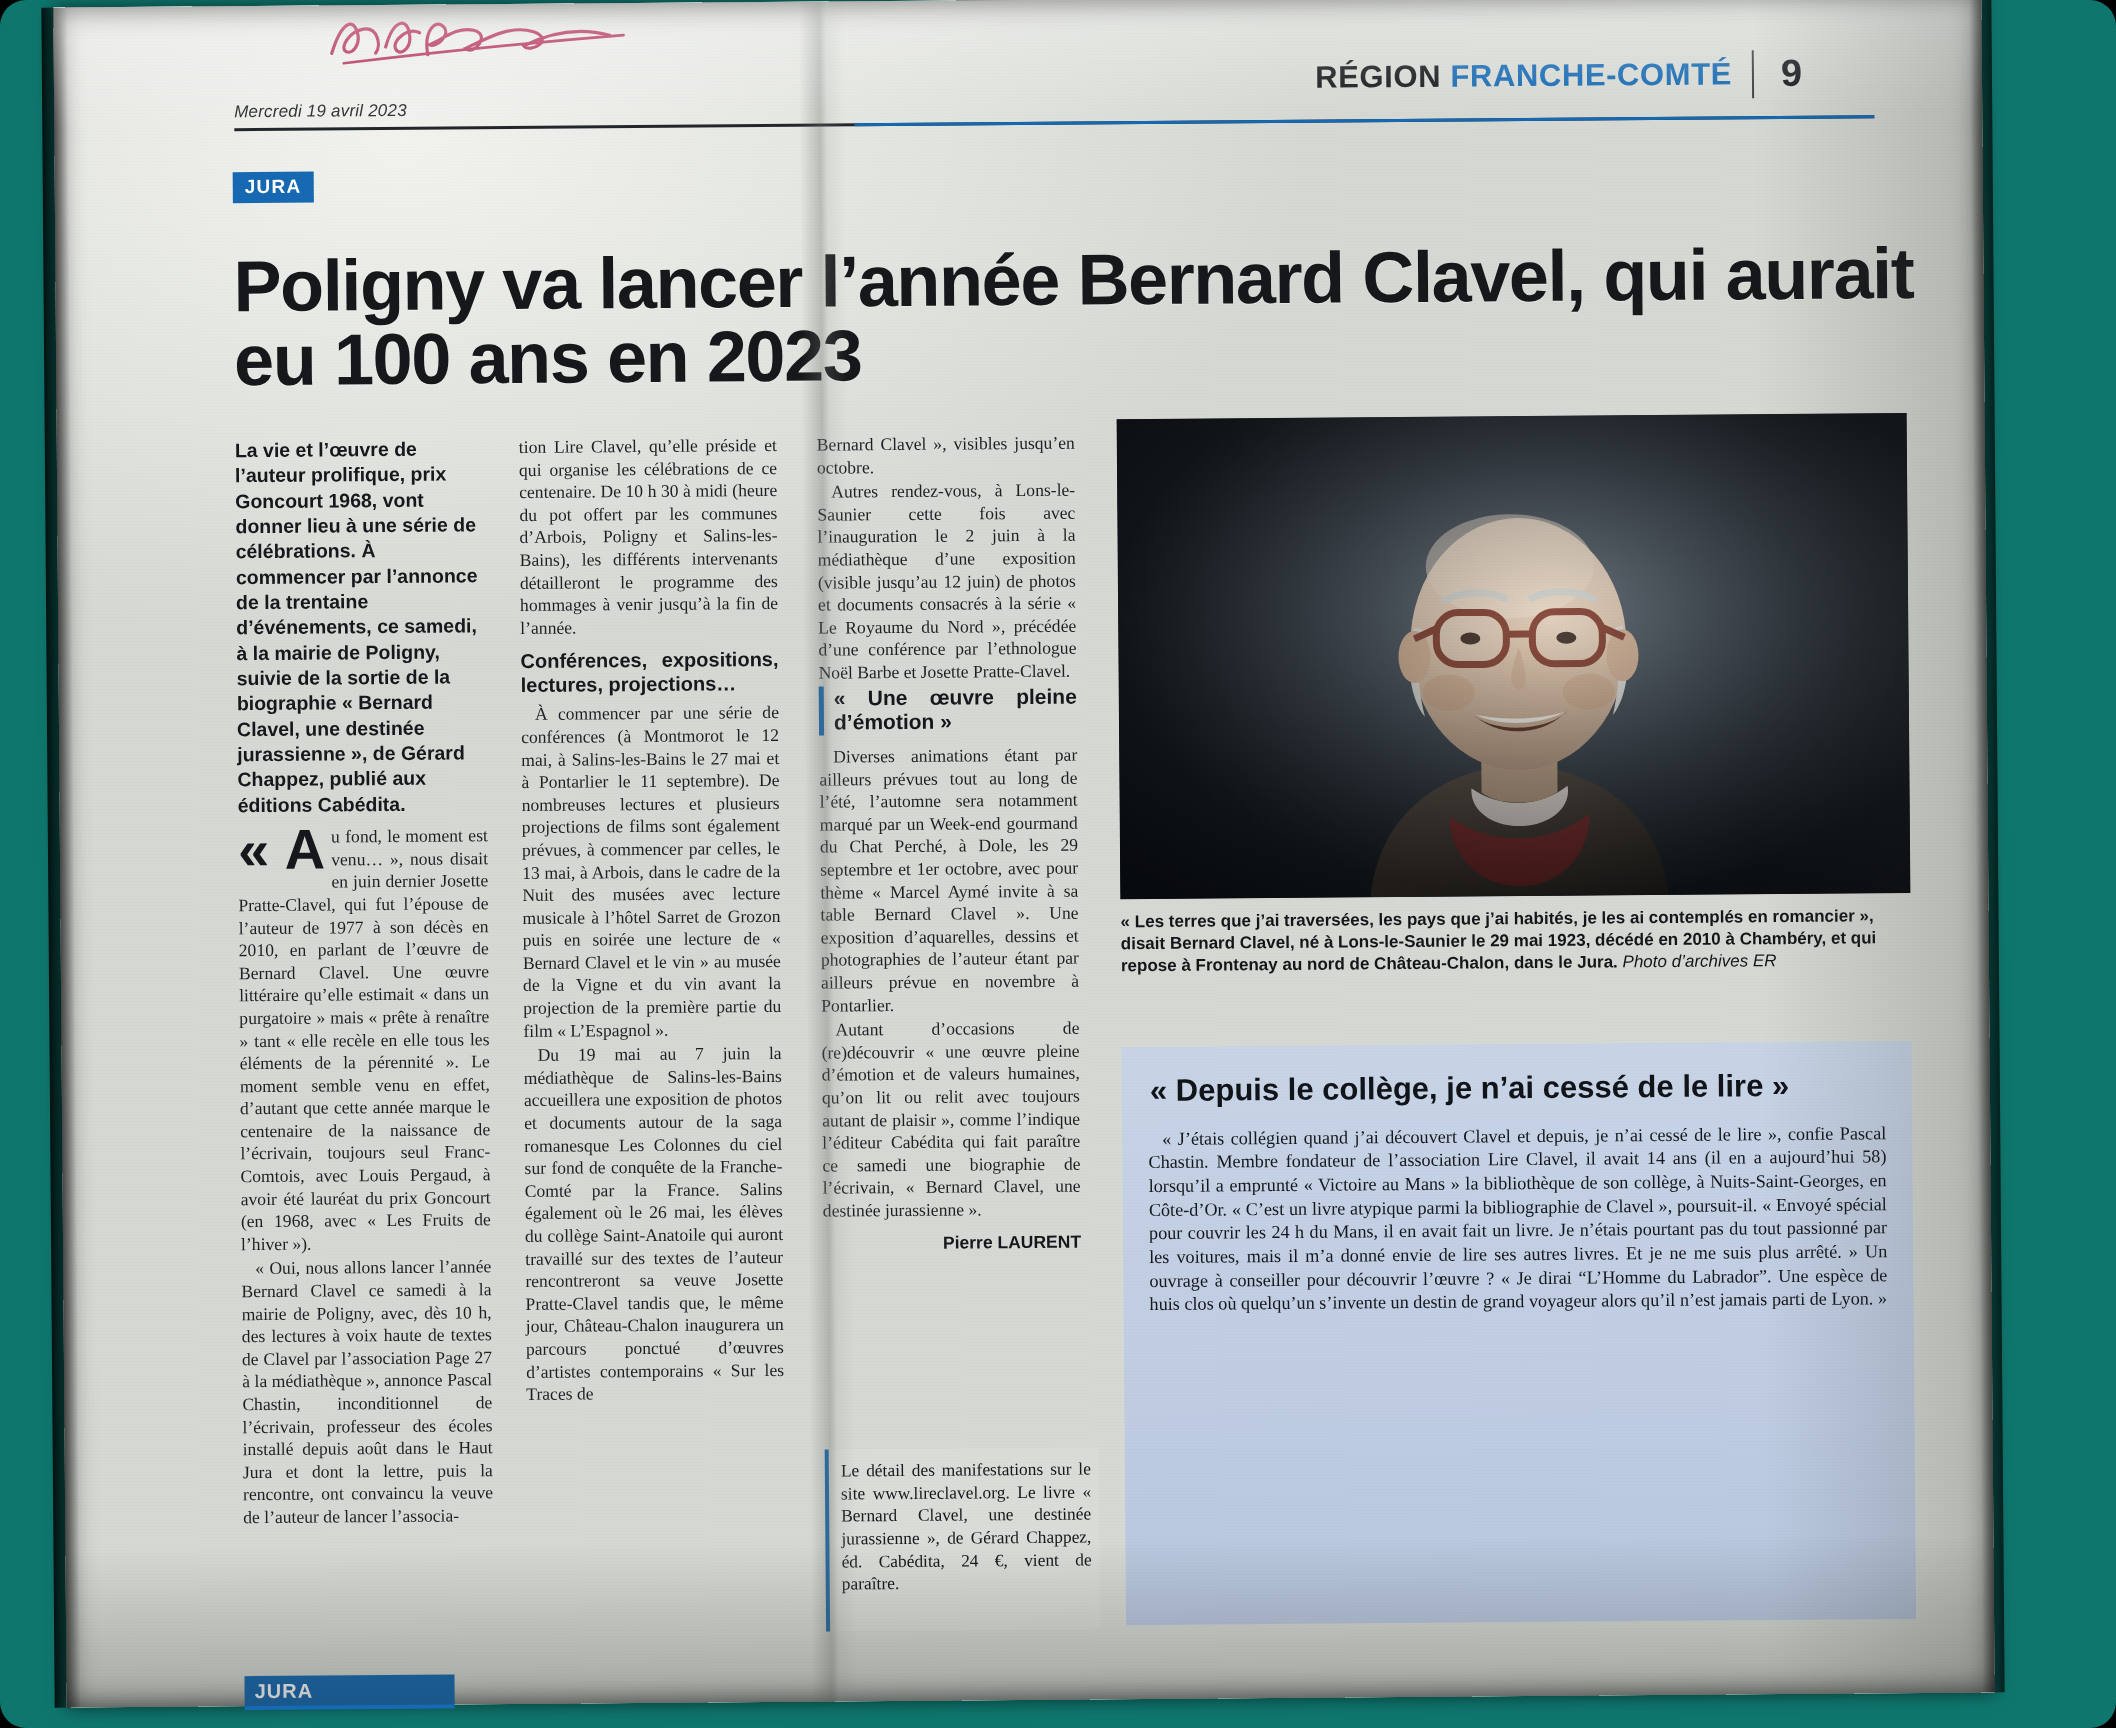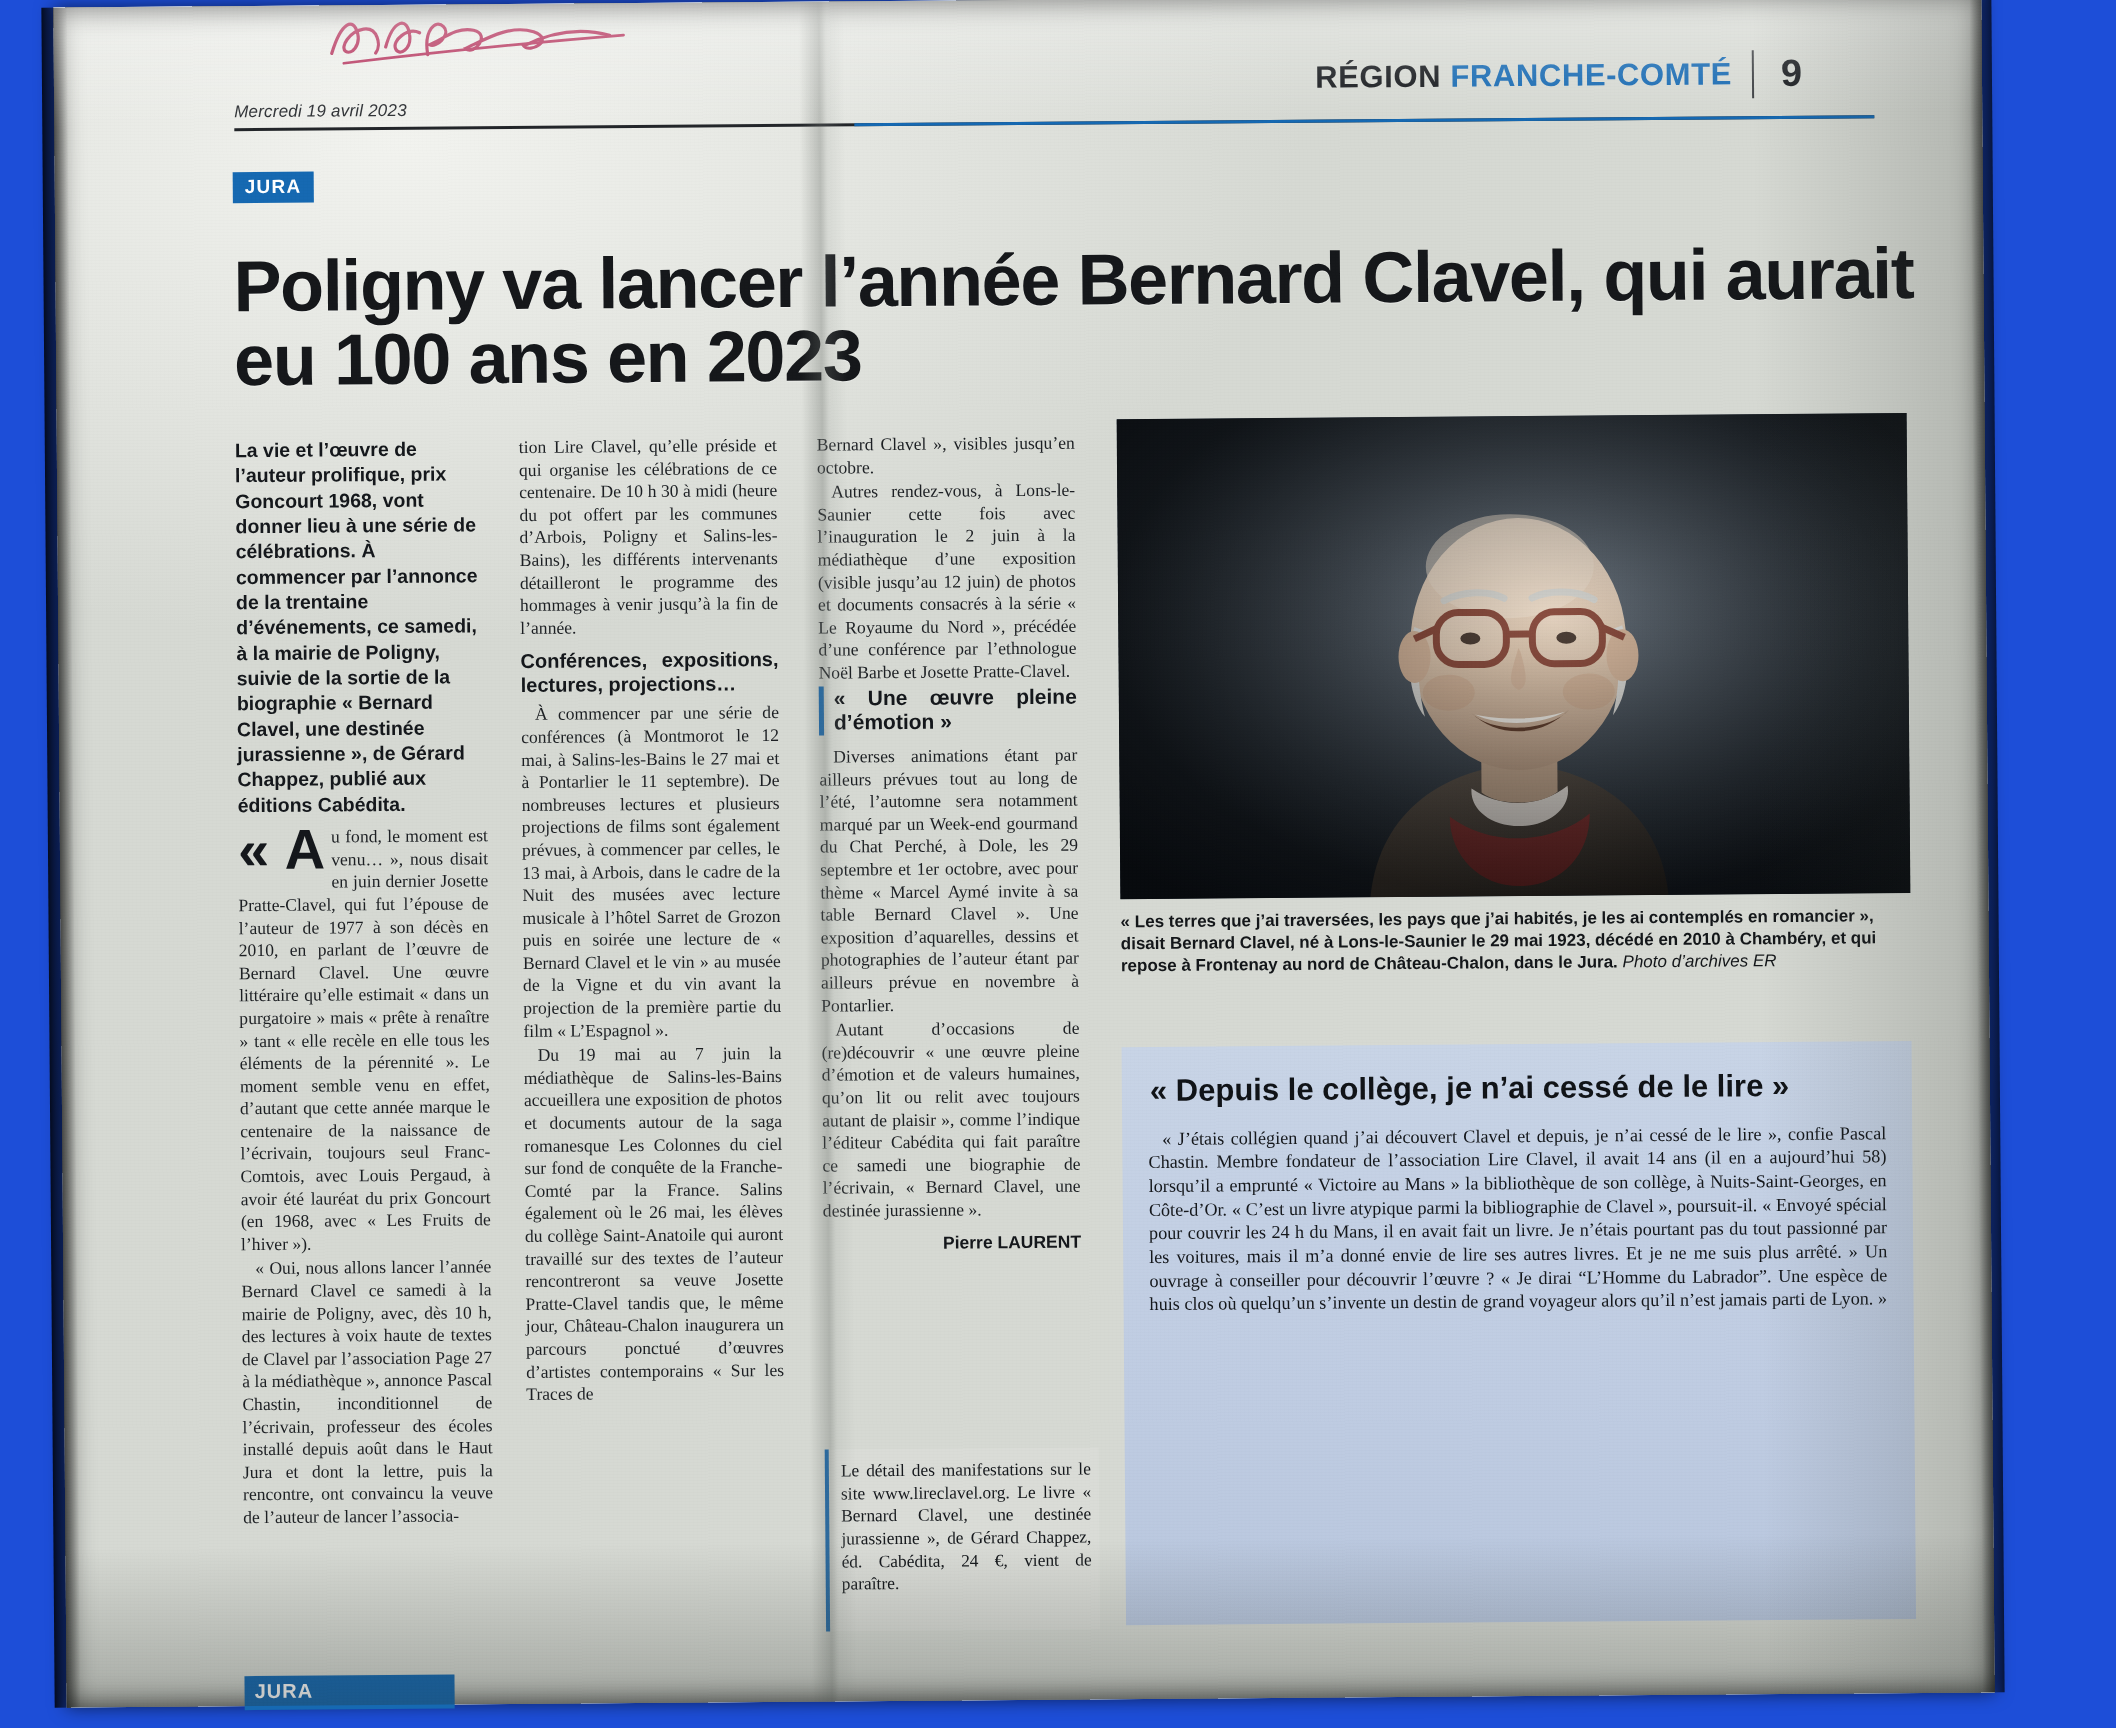--- a/index.html
+++ b/index.html
@@ -1,19 +1,19 @@
 <!DOCTYPE html>
 <html lang="fr"><head>
 <meta charset="utf-8">
 <style>
   html,body{margin:0;padding:0;background:#000;}
   body{width:2116px;height:1728px;overflow:hidden;font-family:"Liberation Serif",serif;}
 
   
-  #page{position:relative;width:2116px;height:1728px;background:#1d4ed8;}
+  #page{position:relative;width:2116px;height:1728px;background:#0f766e;border-radius:26px;}
   #paper{
     position:absolute;left:60px;top:0px;width:1928px;height:1700px;
     background:
       radial-gradient(ellipse 900px 500px at 18% 8%, #f2f3ef 0%, #e3e5e0 55%, #d6d9d3 100%),
       linear-gradient(110deg,#e9ebe6 0%,#dde0da 40%,#e7e9e4 70%,#d2d5cf 100%);
     box-shadow:0 0 28px rgba(0,0,0,.8) inset, 0 0 18px rgba(0,0,0,.6);
     transform:rotate(-0.45deg);
     transform-origin:50% 50%;
   }
   

